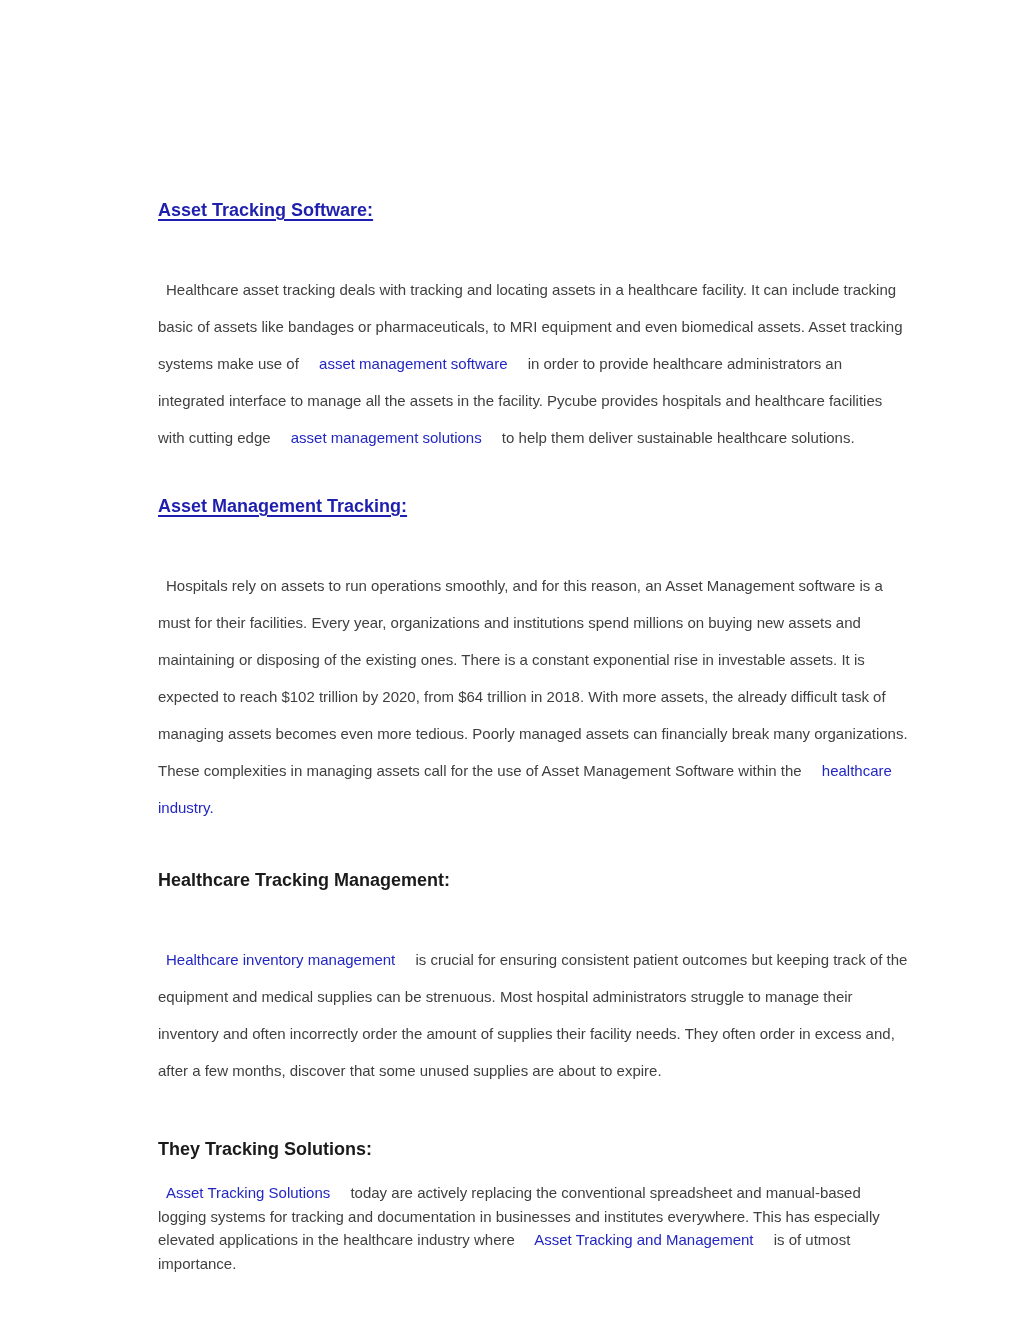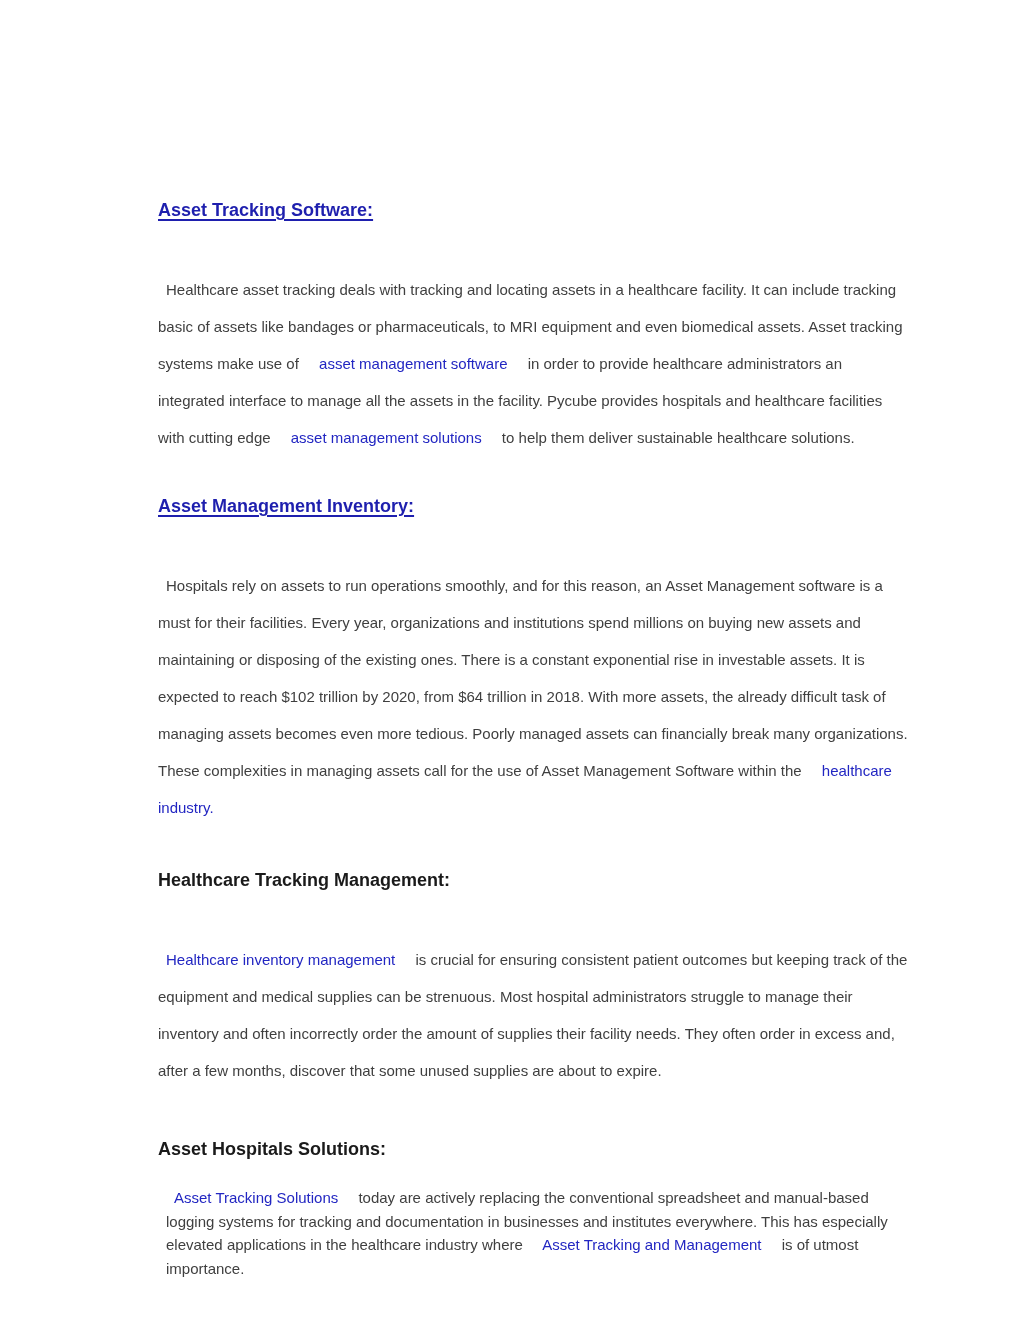--- a/index.html
+++ b/index.html
@@ -50,49 +50,49 @@
   .para {
     color: var(--body-text);
     font-size: 15px;
     line-height: 37px;
     margin: 0 0 4px 0;
   }
   .para-single {
     color: var(--body-text);
     font-size: 15px;
     line-height: 23.5px;
-    margin: 8px;
+    margin: 0;
   }
   .lnk {
     color: var(--link-blue);
     text-underline-offset: 3px;
     cursor: pointer;
     white-space: pre-wrap;
   }
 </style>
 </head>
 <body>
 
 <div class="page">
   <div class="content">
 
     <section>
       <h1 class="h-blue">Asset Tracking Software:</h1>
       <p class="para"><span>Healthcare asset tracking deals with tracking and locating assets in a healthcare facility. It can include tracking basic of assets like bandages or pharmaceuticals, to MRI equipment and even biomedical assets. Asset tracking systems make use of</span><a class="lnk"> asset management software </a><span>in order to provide healthcare administrators an integrated interface to manage all the assets in the facility. Pycube provides hospitals and healthcare facilities with cutting edge</span><a class="lnk"> asset management solutions </a><span>to help them deliver sustainable healthcare solutions.</span></p>
     </section>
 
     <section>
-      <h2 class="h-blue">Asset Management Inventory:</h2>
+      <h2 class="h-blue">Asset Management Tracking:</h2>
       <p class="para"><span>Hospitals rely on assets to run operations smoothly, and for this reason, an Asset Management software is a must for their facilities. Every year, organizations and institutions spend millions on buying new assets and maintaining or disposing of the existing ones. There is a constant exponential rise in investable assets. It is expected to reach $102 trillion by 2020, from $64 trillion in 2018. With more assets, the already difficult task of managing assets becomes even more tedious. Poorly managed assets can financially break many organizations. These complexities in managing assets call for the use of Asset Management Software within the</span><a class="lnk"> healthcare industry.</a></p>
     </section>
 
     <section>
       <h3 class="h-black">Healthcare Tracking Management:</h3>
       <p class="para"><a class="lnk">Healthcare inventory management </a><span>is crucial for ensuring consistent patient outcomes but keeping track of the equipment and medical supplies can be strenuous. Most hospital administrators struggle to manage their inventory and often incorrectly order the amount of supplies their facility needs. They often order in excess and, after a few months, discover that some unused supplies are about to expire.</span></p>
     </section>
 
     <section>
-      <h4 class="h-black tight">Asset Hospitals Solutions:</h4>
+      <h4 class="h-black tight">They Tracking Solutions:</h4>
       <p class="para-single"><a class="lnk">Asset Tracking Solutions </a><span>today are actively replacing the conventional spreadsheet and manual-based logging systems for tracking and documentation in businesses and institutes everywhere. This has especially elevated applications in the healthcare industry where</span><a class="lnk"> Asset Tracking and Management </a><span>is of utmost importance.</span></p>
     </section>
 
   </div>
 </div>
 
 </body></html>

